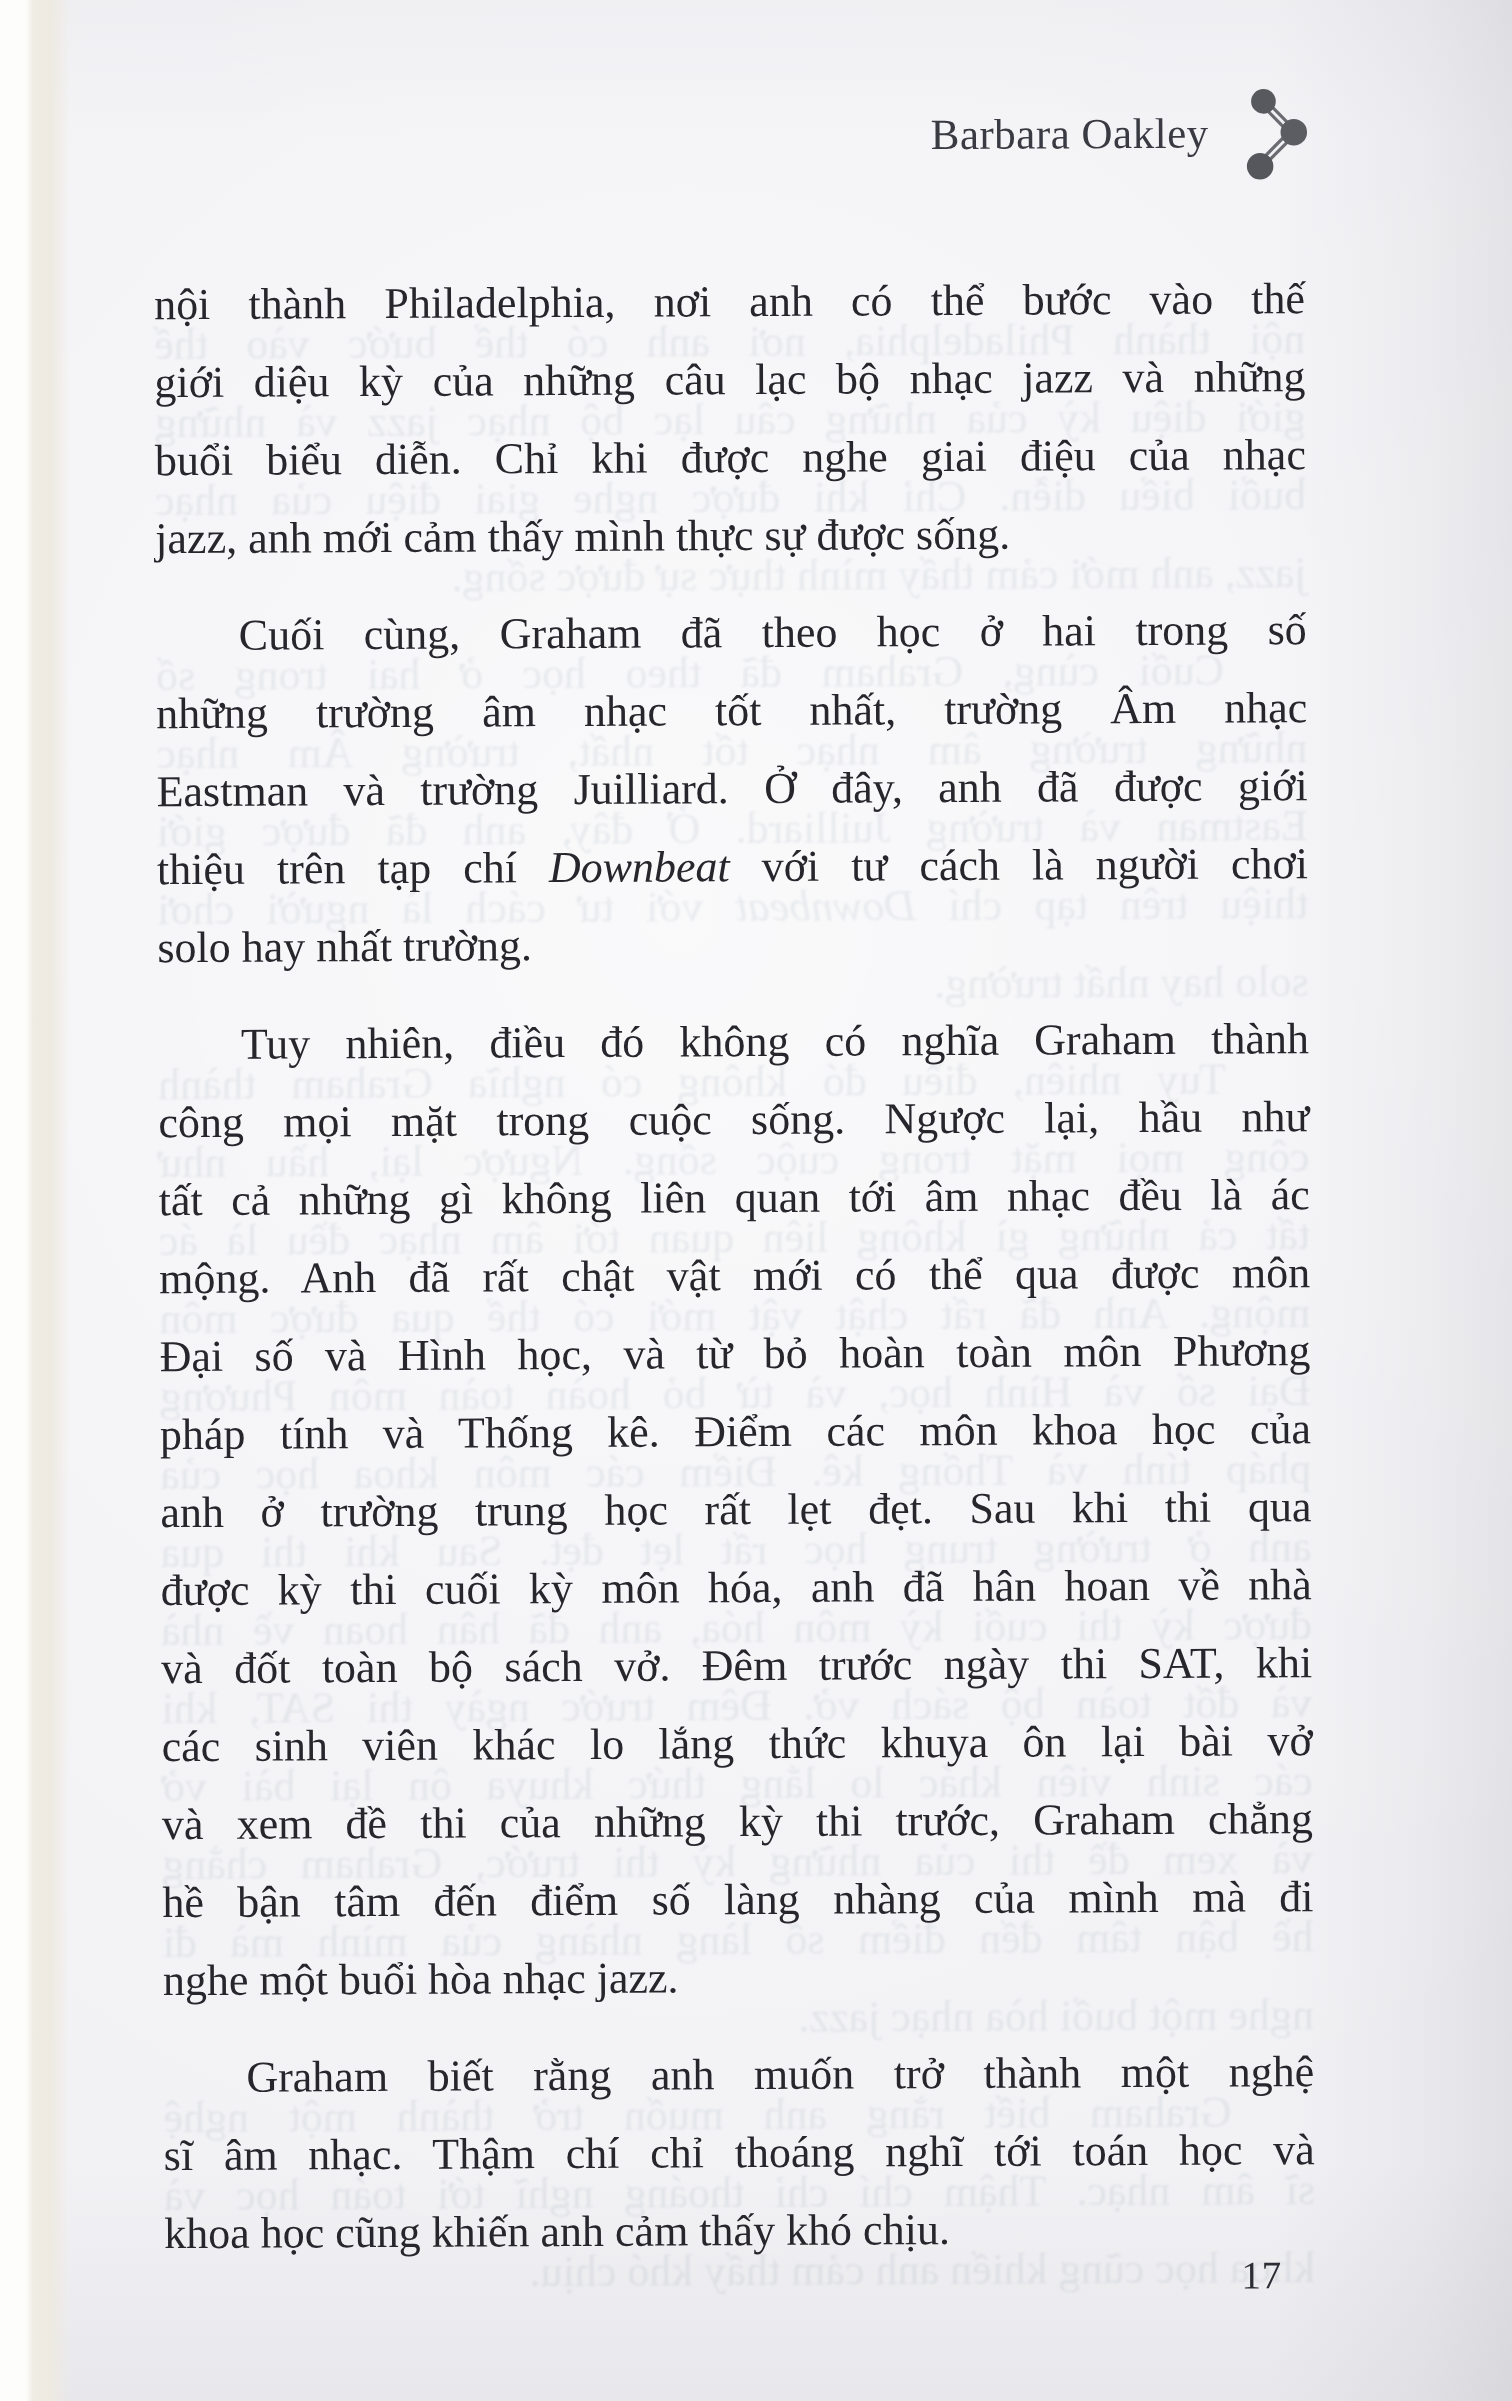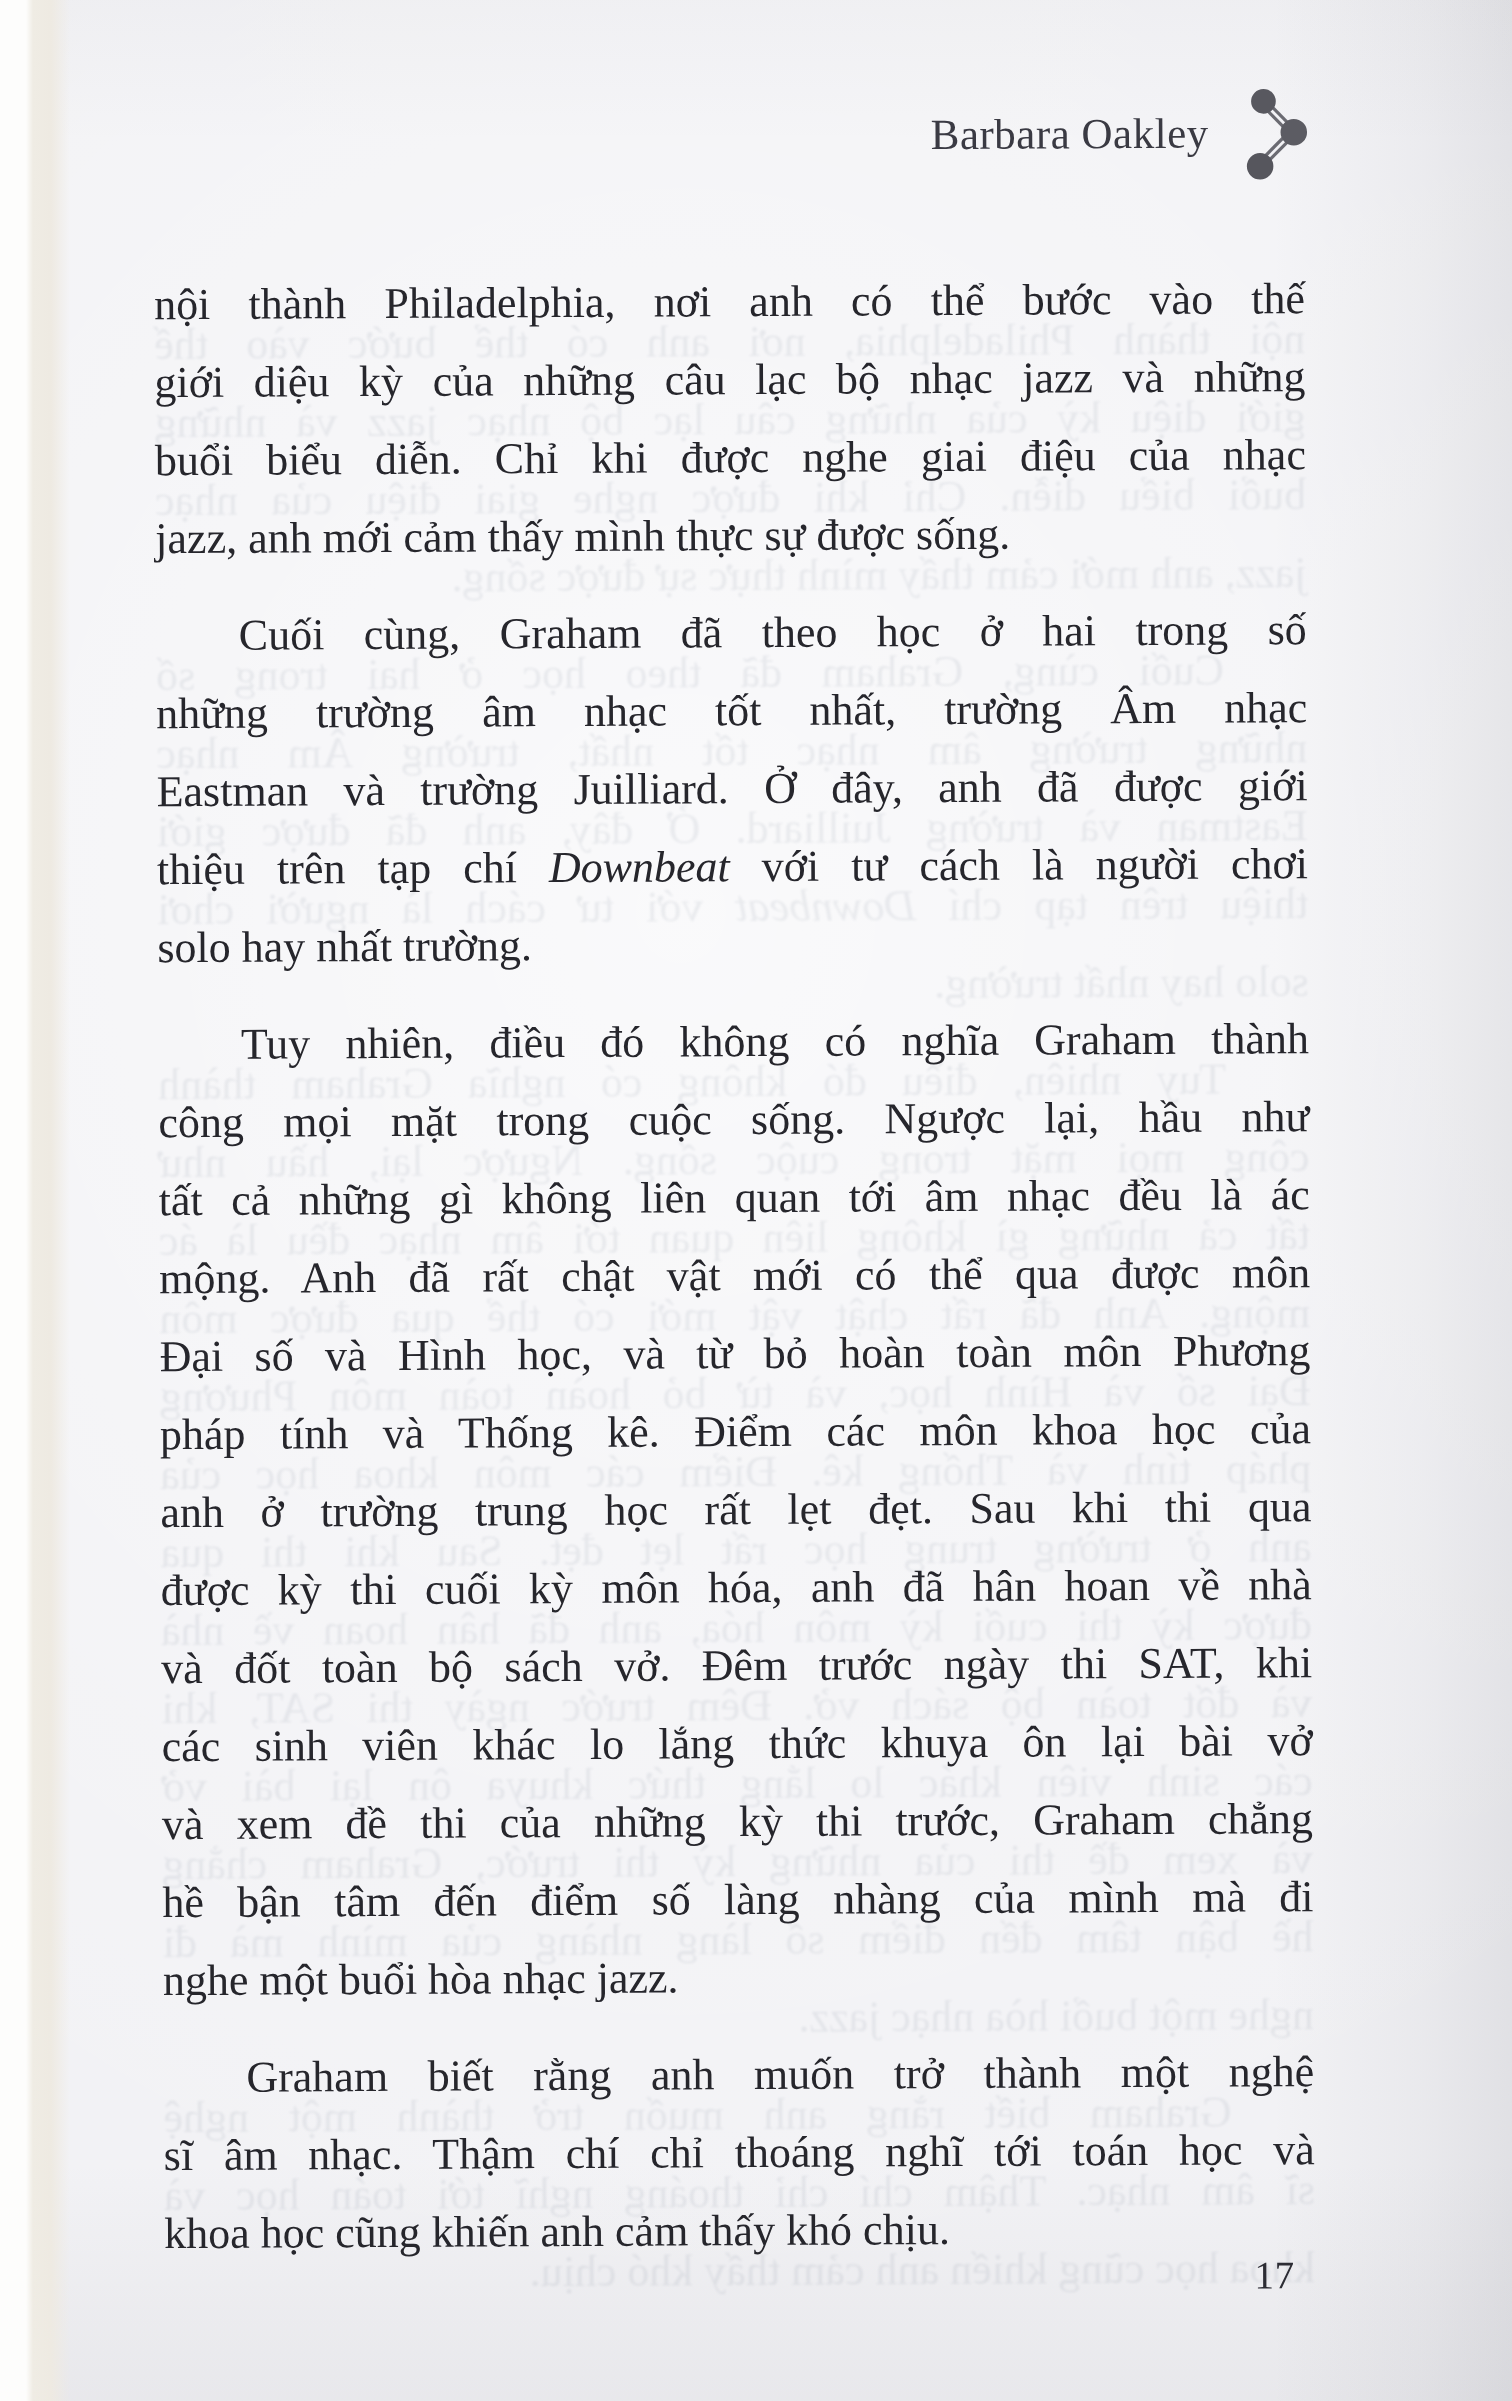--- a/index.html
+++ b/index.html
@@ -50,21 +50,21 @@
   
   .ghost {
     position:absolute; left:159px; top:303px; width:1151px;
     font-size:44px; line-height:78px; color:#44546b;
     transform:scaleX(-1); opacity:0.085; filter:blur(1.2px);
     pointer-events:none; user-select:none;
   }
 
   .page-number {
     position:absolute; top:2255px; left:1236px;
-    font-size:39px; color:#2c2c34; letter-spacing:0.9px;margin-left:13px;
+    font-size:39px; color:#2c2c34; letter-spacing:0.9px;
   }
 </style>
 </head>
 <body>
 
 <div class="paper"></div>
 <div class="spine"></div>
 
 <div class="sheet">
 

